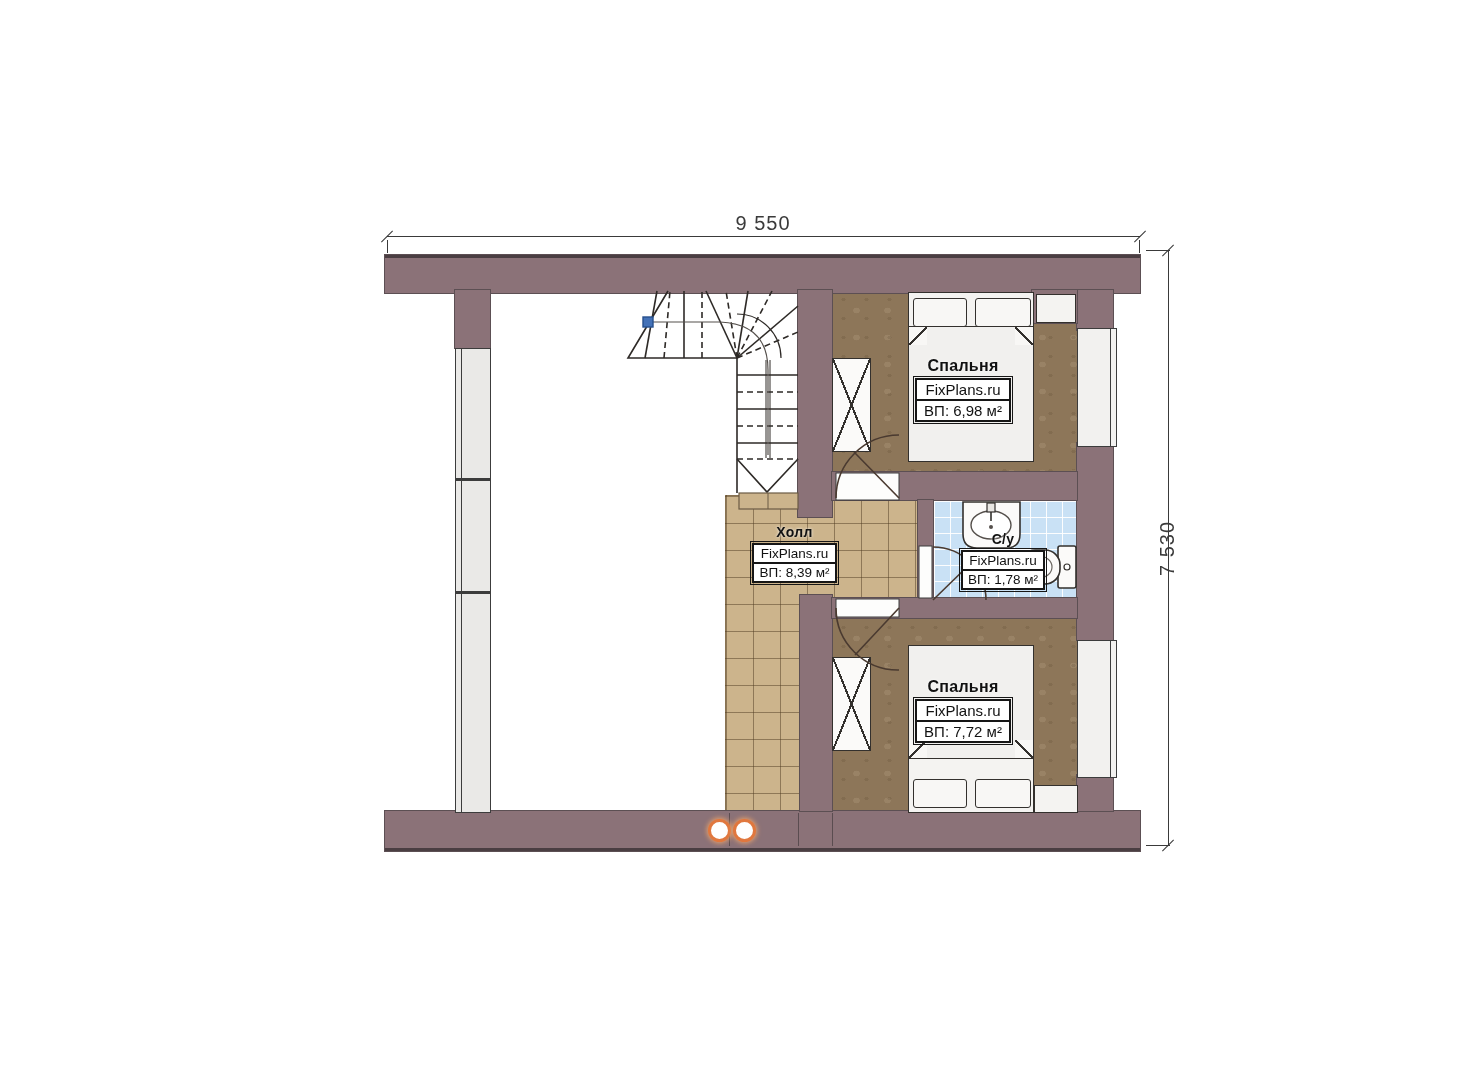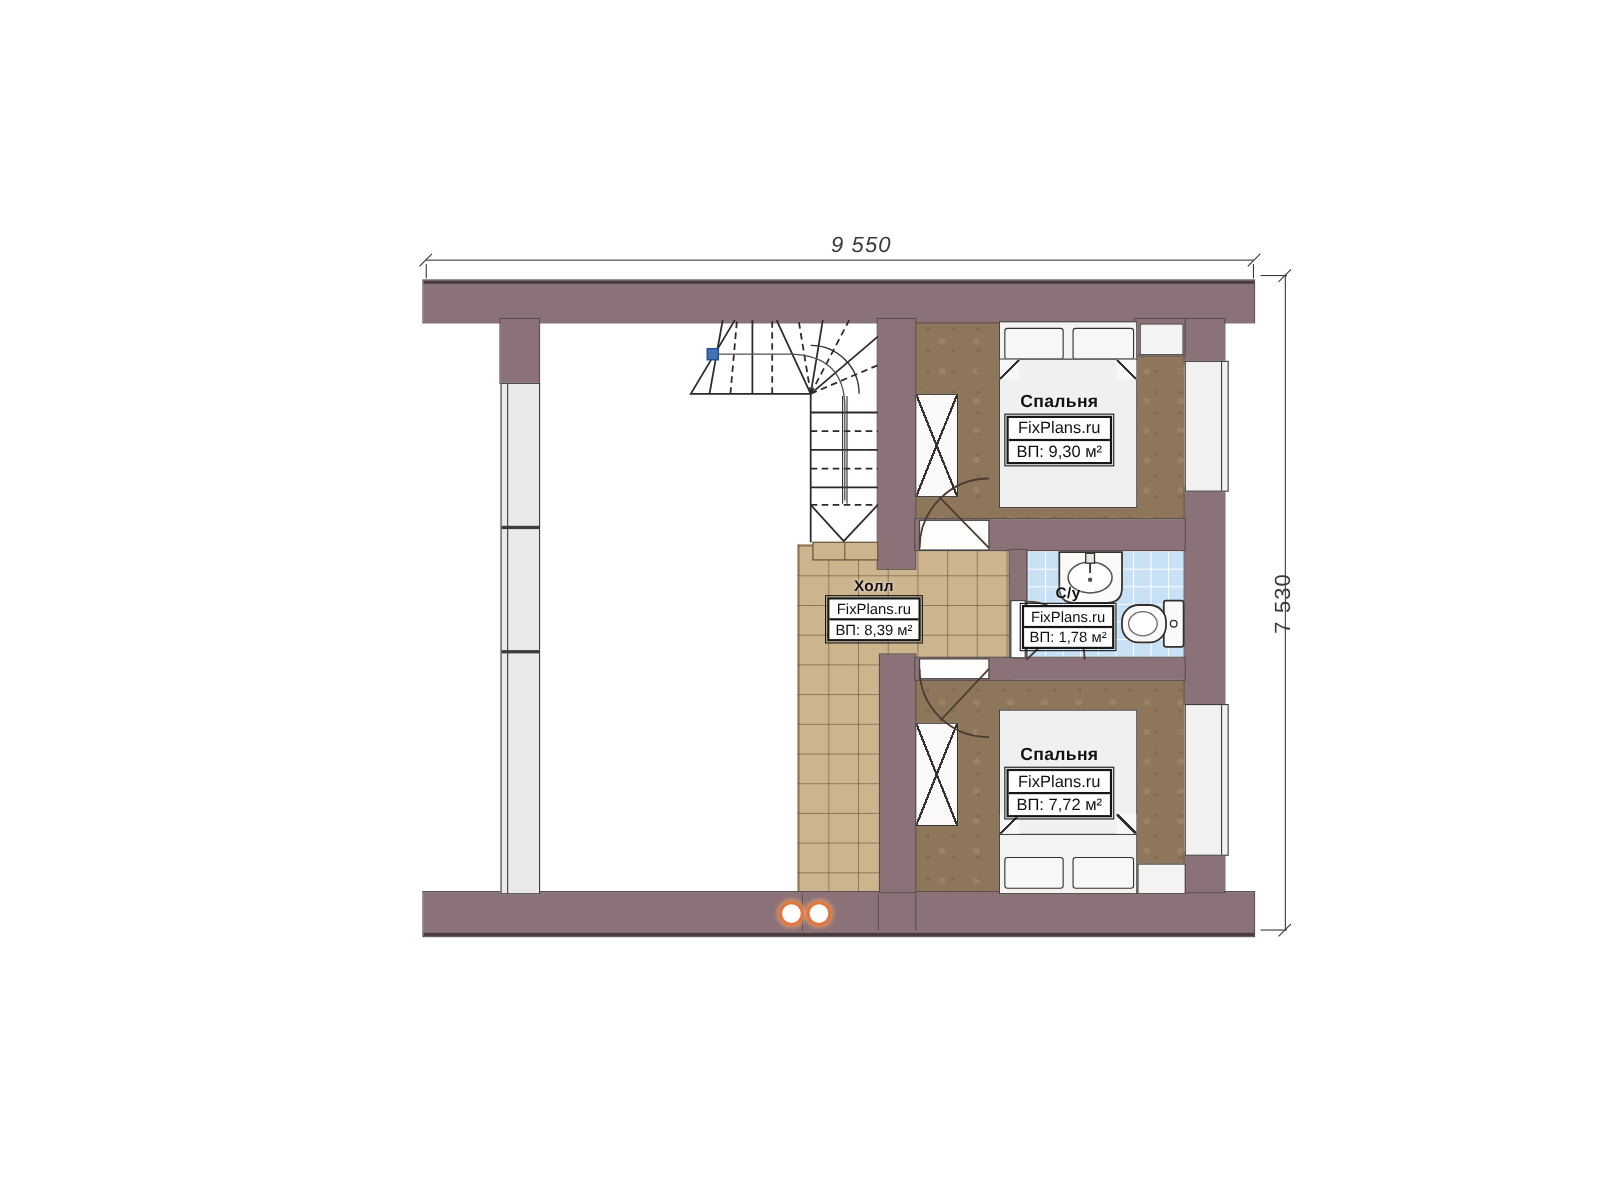--- a/index.html
+++ b/index.html
@@ -179,49 +179,49 @@
     </g>
   </svg>
 
   <div class="vent" style="left:708px;top:819px;"></div>
   <div class="vent" style="left:733px;top:819px;"></div>
 
   <div class="room-label" style="left:888px;top:357px;width:150px;">
     <div class="room-name">Спальня</div>
     <div class="info-box">
       <div class="info-row">FixPlans.ru</div>
-      <div class="info-row">ВП: 9,30 м²</div>
+      <div class="info-row">ВП: 6,98 м²</div>
     </div>
   </div>
 
   <div class="room-label small" style="left:722px;top:505px;width:145px;margin-top:19px;">
     <div class="room-name">Холл</div>
     <div class="info-box">
       <div class="info-row">FixPlans.ru</div>
       <div class="info-row">ВП: 8,39 м²</div>
     </div>
   </div>
 
-  <div class="room-label small" style="left:903px;top:531px;width:136px;">
+  <div class="room-label small" style="left:935px;top:531px;width:136px;">
     <div class="room-name">С/у</div>
     <div class="info-box">
       <div class="info-row">FixPlans.ru</div>
       <div class="info-row">ВП: 1,78 м²</div>
     </div>
   </div>
 
   <div class="room-label" style="left:888px;top:678px;width:150px;">
     <div class="room-name">Спальня</div>
     <div class="info-box">
       <div class="info-row">FixPlans.ru</div>
       <div class="info-row">ВП: 7,72 м²</div>
     </div>
   </div>
 
-  <div class="dim-text" style="left:720px;top:212px;width:126px;font-style:italic;">9 550</div>
+  <div class="dim-text" style="left:700px;top:212px;width:126px;">9 550</div>
   <div class="dim-line-h" style="left:387px;top:236px;width:753px;"></div>
   <div class="dim-tick" style="left:379px;top:236px;"></div>
   <div class="dim-tick" style="left:1132px;top:236px;"></div>
   <div class="dim-stub" style="left:387px;top:240px;width:1px;height:13px;"></div>
   <div class="dim-stub" style="left:1139px;top:240px;width:1px;height:13px;"></div>
 
   <div class="dim-text dim-text-v" style="left:1122px;top:537px;width:90px;">7 530</div>
   <div class="dim-line-v" style="left:1168px;top:250px;height:595px;"></div>
   <div class="dim-tick" style="left:1160px;top:250px;"></div>
   <div class="dim-tick" style="left:1160px;top:845px;"></div>

